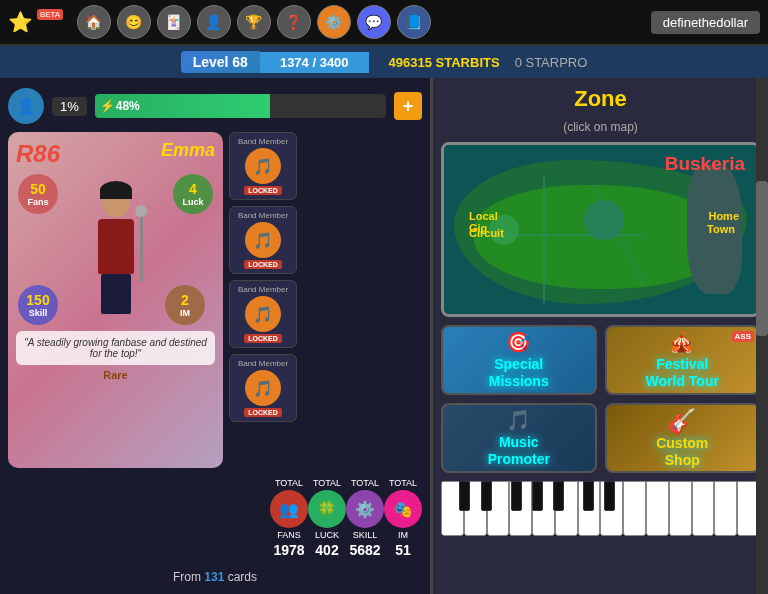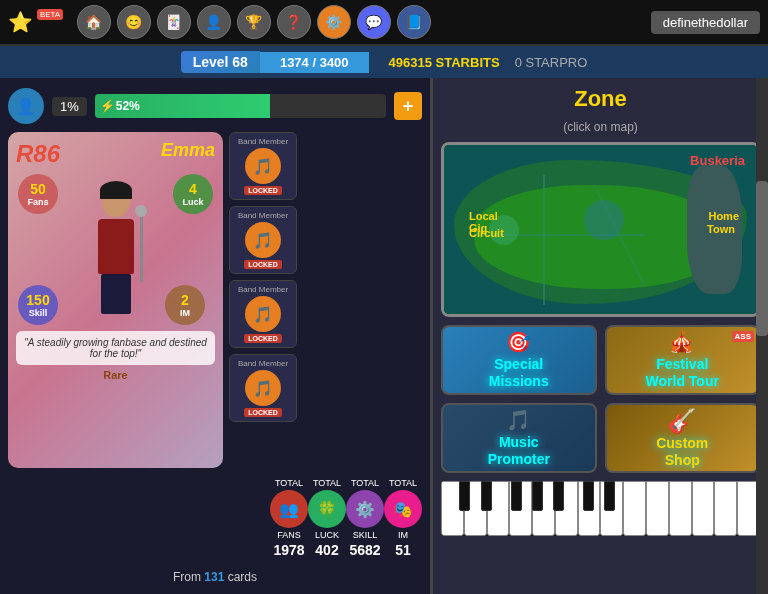--- a/index.html
+++ b/index.html
@@ -450,21 +450,21 @@
       top: 20px; right: 15px; bottom: 20px; width: 55px;
       background: #3a5a5a;
       border-radius: 30% 40%;
     }
     .map-label {
       position: absolute;
       font-size: 11px;
       font-weight: bold;
       cursor: pointer;
     }
-    .map-buskeria { color: #FF4444; top: 8px; right: 12px; font-size: 13px; padding-left: 15px; }
+    .map-buskeria { color: #FF4444; top: 8px; right: 12px; font-size: 19px; padding-left: 15px; }
     .map-local-gig { color: #FFD700; top: 65px; left: 25px; font-size: 11px; }
     .map-circuit { color: #FFD700; top: 82px; left: 25px; font-size: 11px; }
     .map-hometown { color: #FFD700; top: 65px; right: 18px; font-size: 11px; }
     .map-hometown2 { color: #FFD700; top: 78px; right: 22px; font-size: 11px; }
 
     
     .missions-grid {
       display: grid;
       grid-template-columns: 1fr 1fr;
       gap: 8px;
@@ -593,21 +593,21 @@
   <div class="left-panel">
 
     <div class="stats-bar">
       <div class="ego-badge">
         <span style="font-size:16px;">👤</span>
       </div>
       <span class="ego-percent">1%</span>
       <div class="energy-bar-outer">
         <div class="energy-bar-inner" style="width:60%;">
           <span class="energy-text">⚡</span>
-          <span class="energy-text">52%</span>
+          <span class="energy-text">48%</span>
         </div>
       </div>
       <button class="plus-btn">+</button>
     </div>
 
     <div class="card-area">
 
       <div class="character-card">
         <div class="card-header">
           <span class="card-id">R86</span>

